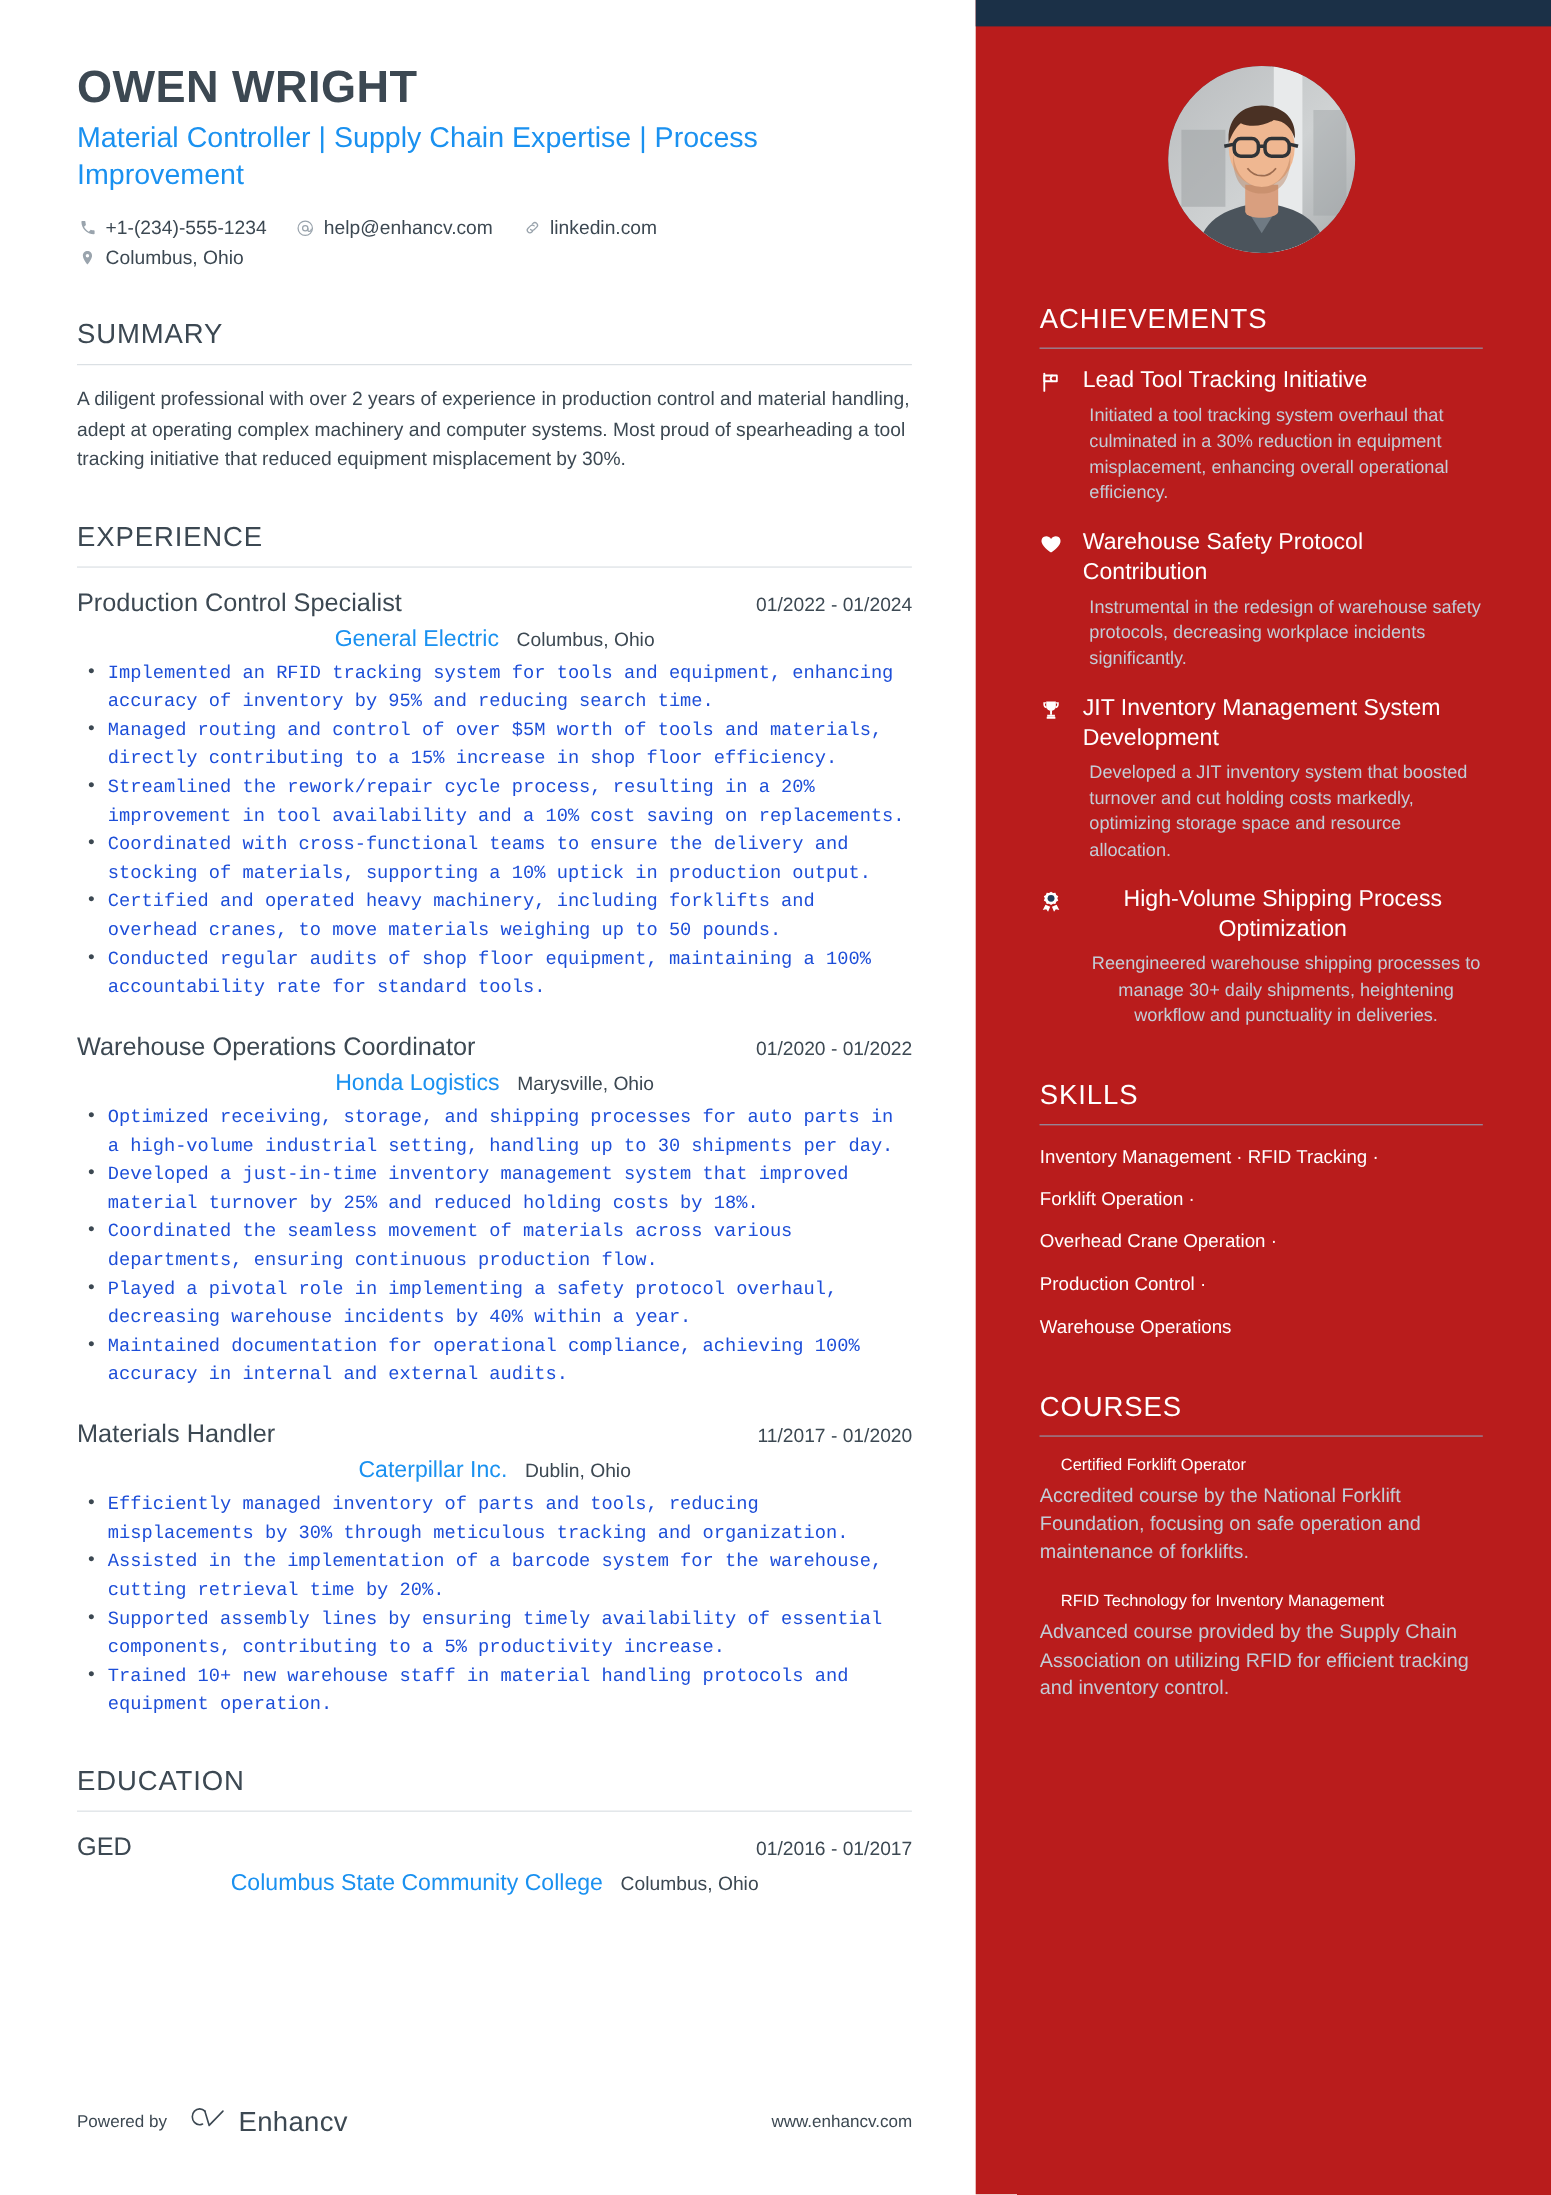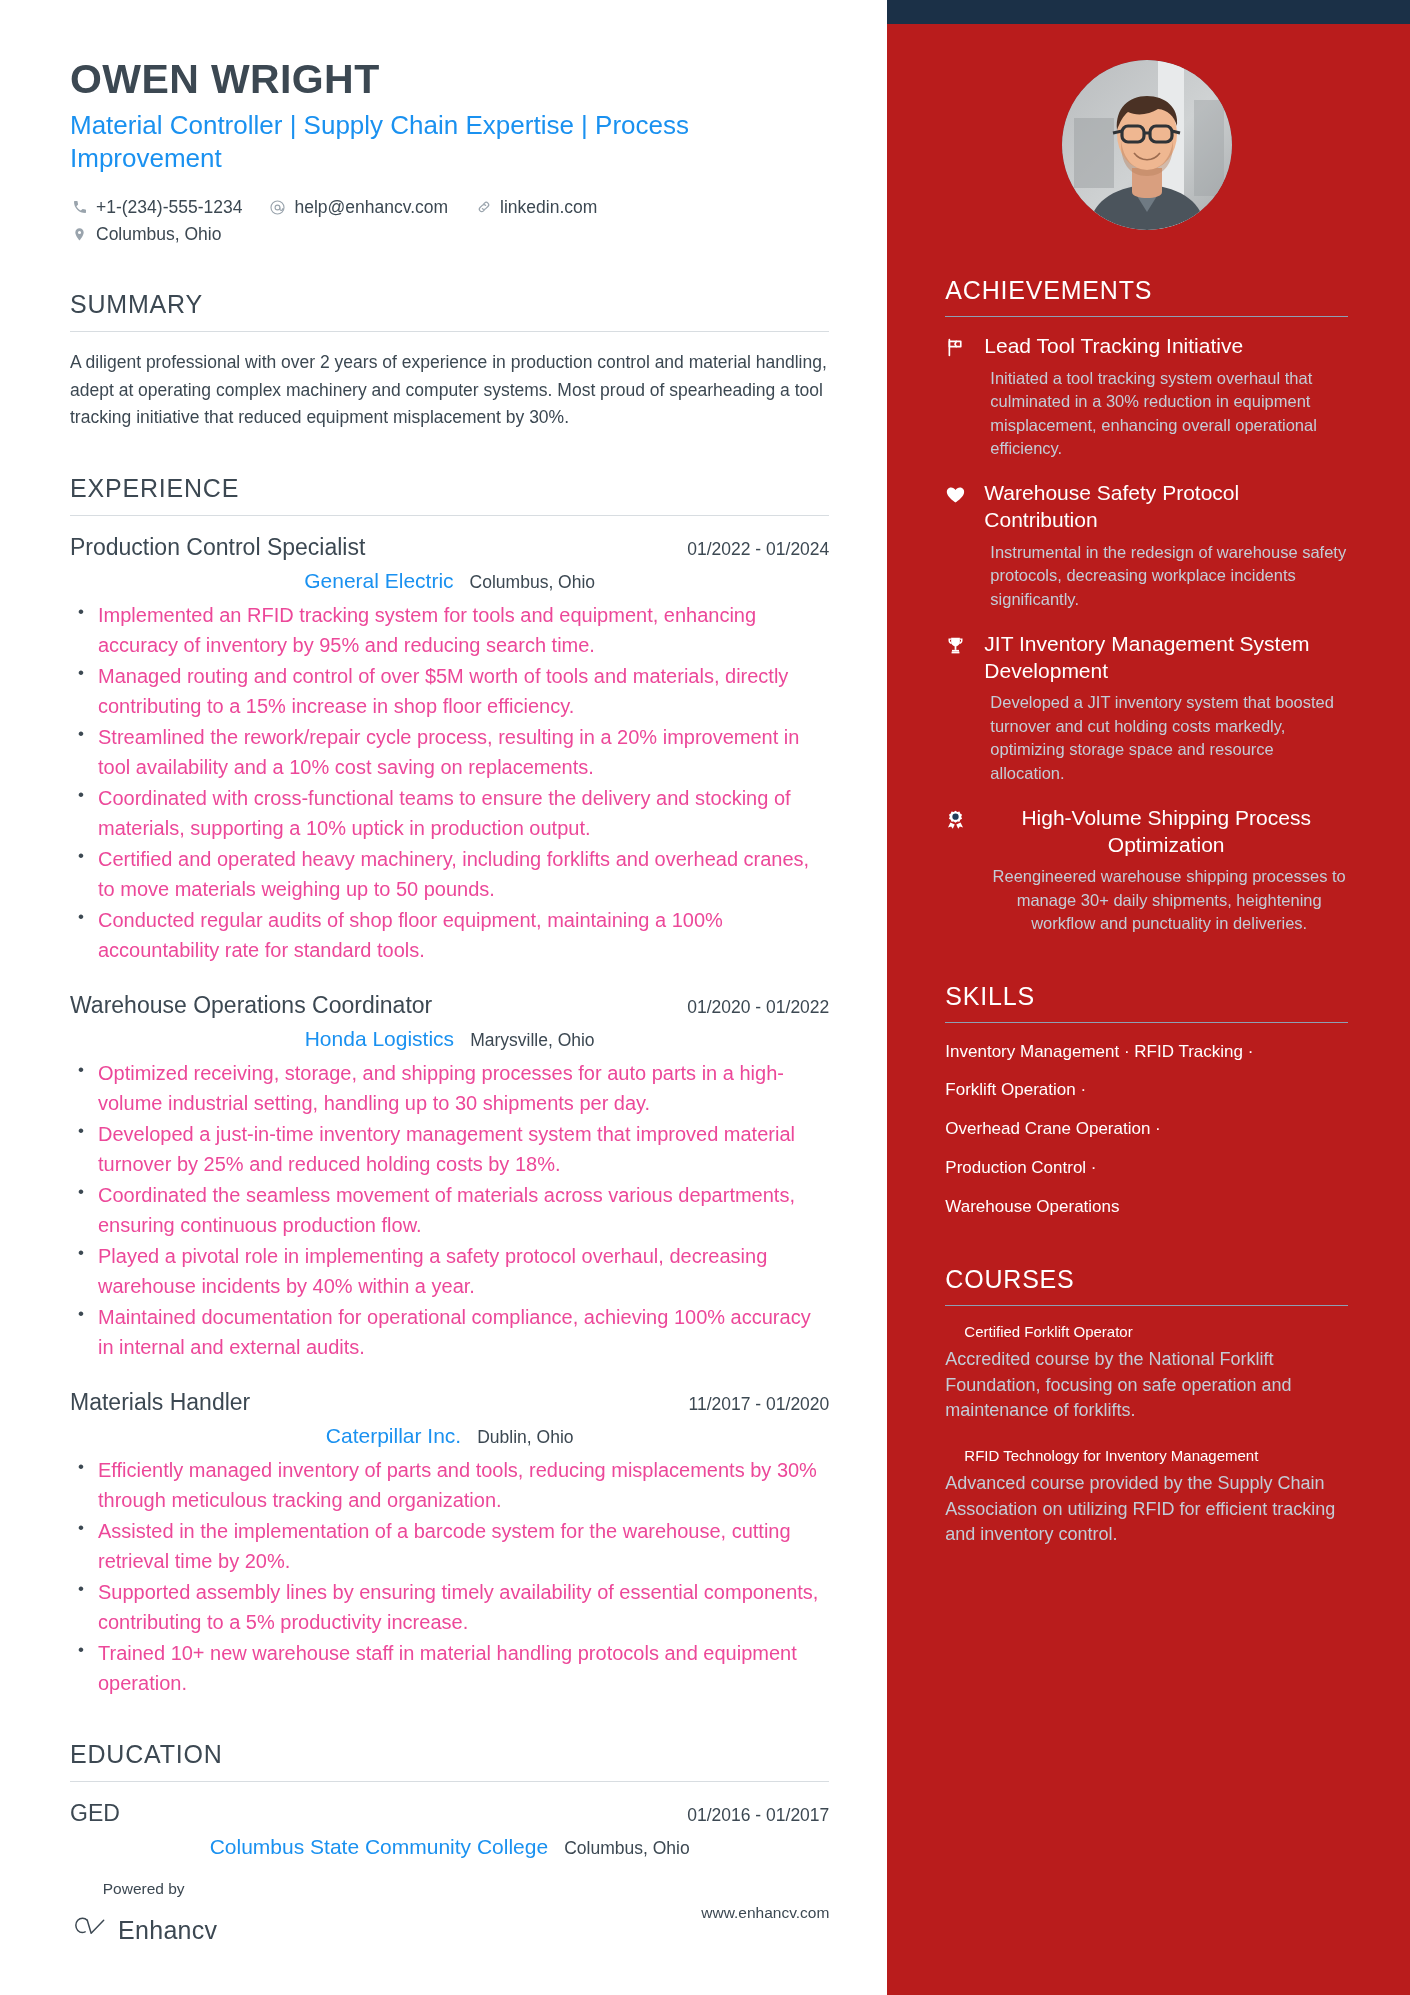--- a/index.html
+++ b/index.html
@@ -144,25 +144,26 @@
     color: #3c4852;
     white-space: nowrap;
     flex: none;
   }
 
   ul.bullets { list-style: none; }
 
   ul.bullets li {
     position: relative;
     padding-left: 28px;
-    font-size: 20px;
+    font-size: 17px;
     line-height: 1.50;
-    color: #ec4899;
+    color: #1d4ed8;
     margin-bottom: 1px;
     max-width: 830px;
+    font-family: Liberation Mono, monospace;
   }
 
   ul.bullets li::before {
     content: "•";
     position: absolute;
     left: 8px;
     top: -1px;
     color: #3c4852;
     font-size: 17px;
   }
@@ -173,21 +174,21 @@
     left: 70px;
     right: 58px;
     bottom: 50px;
     display: flex;
     align-items: center;
     justify-content: space-between;
     font-size: 15.5px;
     color: #3c4852;
   }
 
-  .footer-left { display: flex; align-items: center; gap: 17px; flex-direction: column; }
+  .footer-left { display: flex; align-items: center; gap: 17px; }
 
   .brand {
     display: flex;
     align-items: center;
     gap: 10px;
   }
   .brand-word {
     font-size: 25px;
     color: #3c4852;
     letter-spacing: 0.3px;

